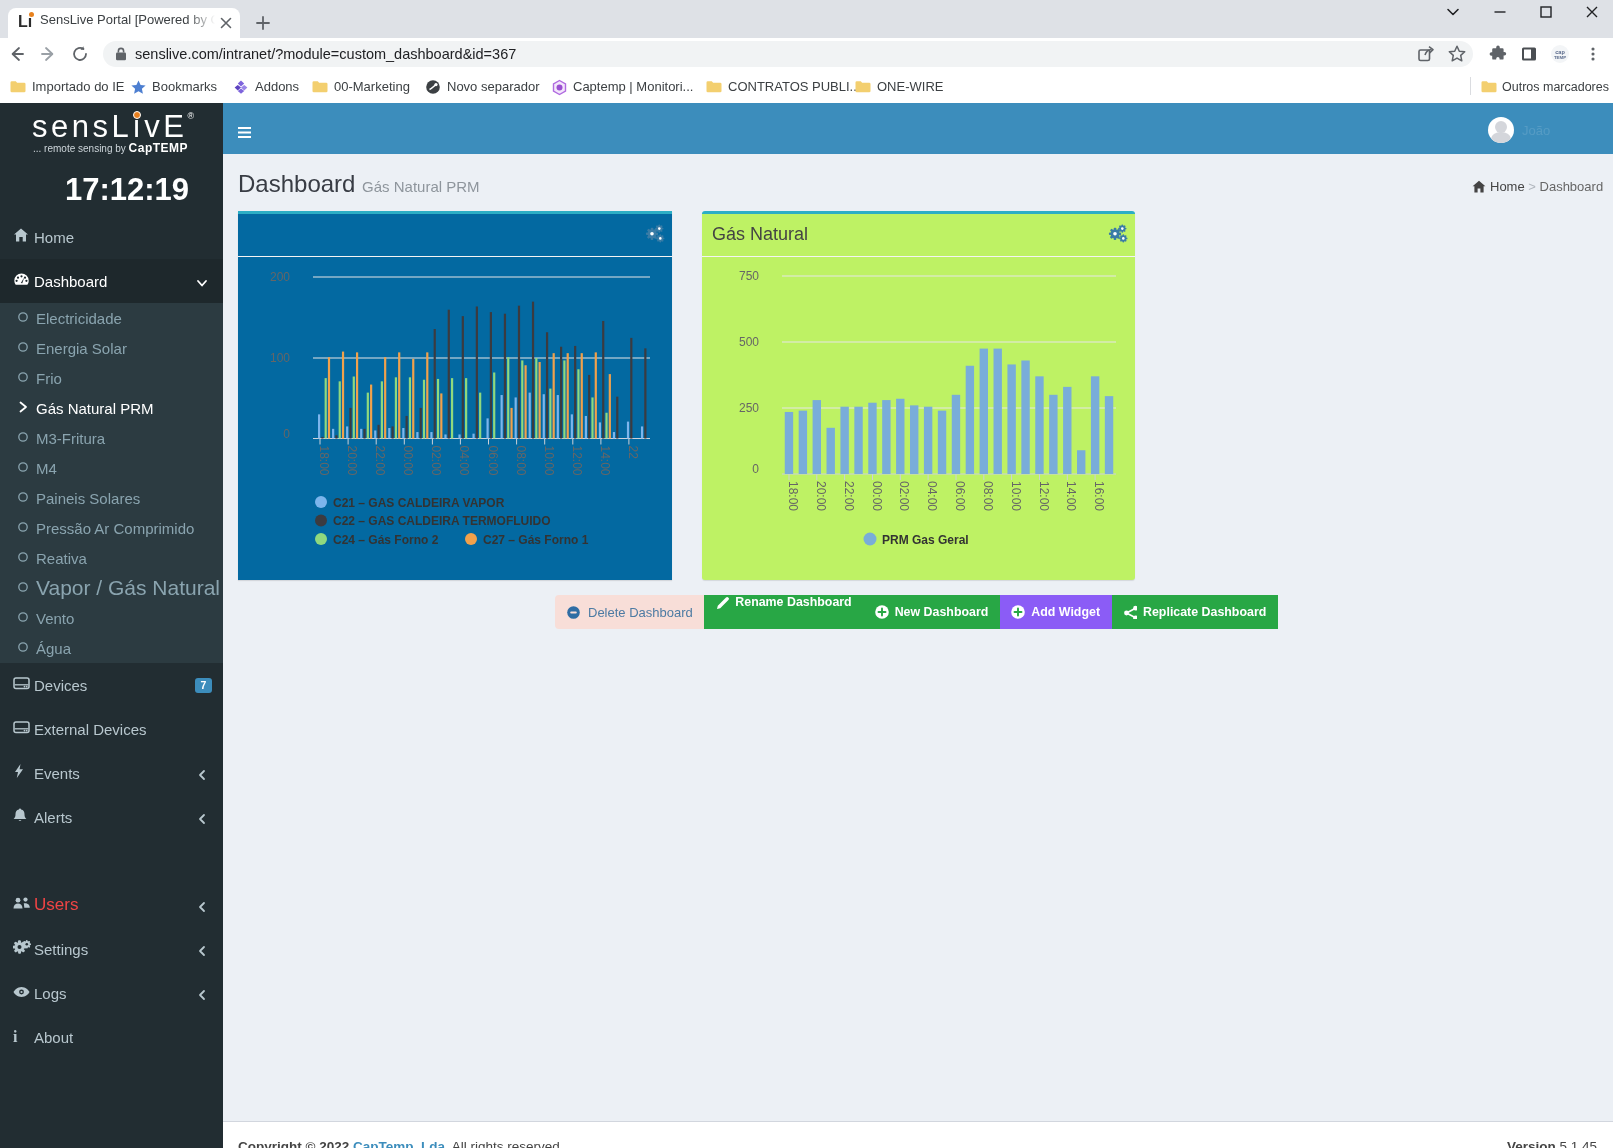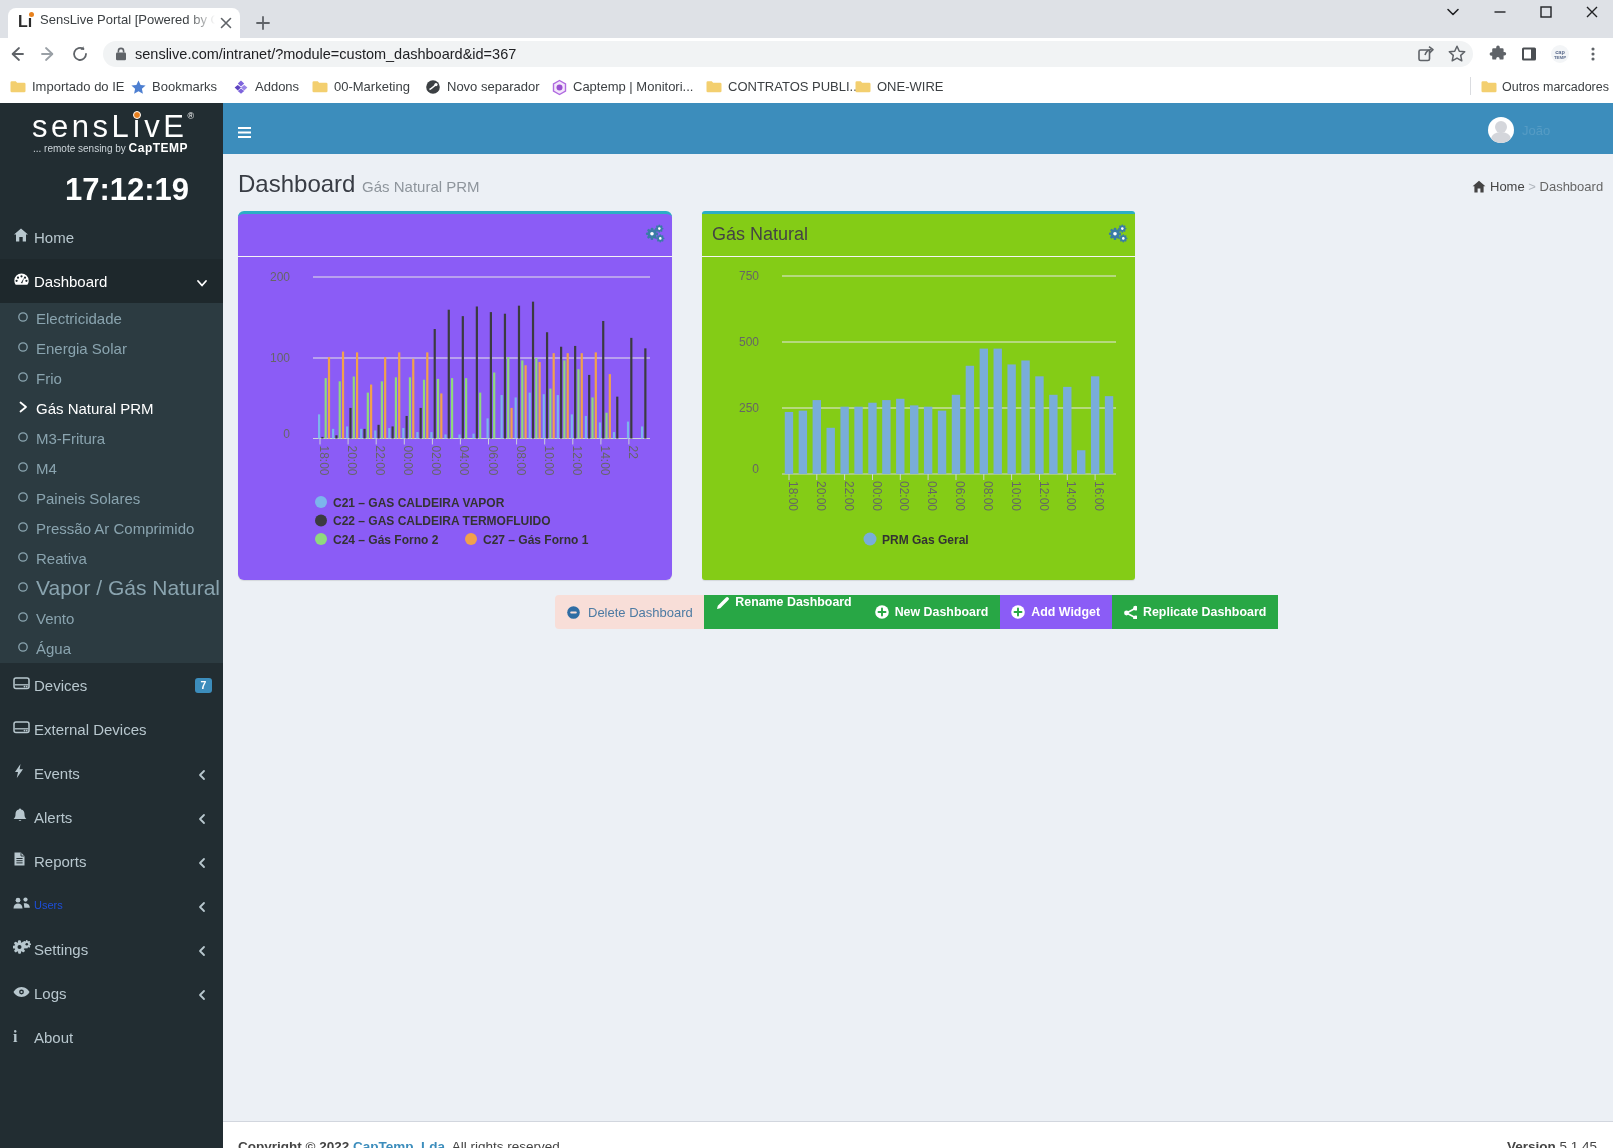--- a/index.html
+++ b/index.html
@@ -261,43 +261,28 @@
 <div style="position:absolute;left:0;top:795px;width:223px;height:44px;">
       <span style="position:absolute;left:13px;top:50%;transform:translateY(-50%)"><svg width="14" height="15" viewBox="0 0 14 15" style="">
           <path d="M7 1 a1.1 1.1 0 0 1 1.1 1.1 c2.3 0.5 3.4 2.3 3.4 4.4 c0 3.6 1.4 4.3 1.9 4.9 H0.6 c0.5 -0.6 1.9 -1.3 1.9 -4.9 c0 -2.1 1.1 -3.9 3.4 -4.4 A1.1 1.1 0 0 1 7 1 Z" fill="#b8c7ce"></path>
           <path d="M5.6 12.4 a1.5 1.5 0 0 0 2.8 0" fill="#b8c7ce"></path>
         </svg></span>
       <span style="position:absolute;left:34px;top:50%;transform:translateY(-50%);font-size:15px;color:#b8c7ce">Alerts</span>
       <span style="position:absolute;right:16px;top:16px"><svg width="10" height="12" viewBox="0 0 10 12" style="">
           <path d="M7 2 L3 6 L7 10" stroke="#b8c7ce" stroke-width="1.8" fill="none" stroke-linecap="round" stroke-linejoin="round"></path>
         </svg></span>
     </div>
-<div style="position:absolute;left:0;top:839px;width:223px;height:44px;">
-      <span style="position:absolute;left:13px;top:50%;transform:translateY(-50%)"><svg width="13" height="15" viewBox="0 0 13 15" style="">
-          <path d="M1.5 1 H8 L11.5 4.5 V14 H1.5 Z" fill="#b8c7ce"></path>
-          <path d="M8 1 V4.5 H11.5" fill="none" stroke="#222d32" stroke-width="0.9"></path>
-          <g stroke="#222d32" stroke-width="1">
-            <line x1="3.4" y1="7" x2="9.6" y2="7"></line>
-            <line x1="3.4" y1="9.2" x2="9.6" y2="9.2"></line>
-            <line x1="3.4" y1="11.4" x2="9.6" y2="11.4"></line>
-          </g>
-        </svg></span>
-      <span style="position:absolute;left:34px;top:50%;transform:translateY(-50%);font-size:15px;color:#b8c7ce">Reports</span>
-      <span style="position:absolute;right:16px;top:16px"><svg width="10" height="12" viewBox="0 0 10 12" style="">
-          <path d="M7 2 L3 6 L7 10" stroke="#b8c7ce" stroke-width="1.8" fill="none" stroke-linecap="round" stroke-linejoin="round"></path>
-        </svg></span>
-    </div>
 <div style="position:absolute;left:0;top:883px;width:223px;height:44px;">
       <span style="position:absolute;left:13px;top:50%;transform:translateY(-50%)"><svg width="18" height="14" viewBox="0 0 18 14" style="">
           <circle cx="5" cy="4.2" r="2.4" fill="#b8c7ce"></circle>
           <path d="M0.5 12.5 c0 -3.4 2 -5 4.5 -5 s4.5 1.6 4.5 5 Z" fill="#b8c7ce"></path>
           <circle cx="12.5" cy="3.6" r="2.1" fill="#b8c7ce"></circle>
           <path d="M10.8 7.3 c2.8 -0.6 6 0.8 6 4.4 h-5.5" fill="#b8c7ce"></path>
         </svg></span>
-      <span style="position:absolute;left:34px;top:50%;transform:translateY(-50%);font-size:11px;color:#1d4ed8">Users</span>
+      <span style="position:absolute;left:34px;top:50%;transform:translateY(-50%);font-size:17px;color:#ef4444">Users</span>
       <span style="position:absolute;right:16px;top:16px"><svg width="10" height="12" viewBox="0 0 10 12" style="">
           <path d="M7 2 L3 6 L7 10" stroke="#b8c7ce" stroke-width="1.8" fill="none" stroke-linecap="round" stroke-linejoin="round"></path>
         </svg></span>
     </div>
 <div style="position:absolute;left:0;top:927px;width:223px;height:44px;">
       <span style="position:absolute;left:13px;top:50%;transform:translateY(-50%)"><svg width="18" height="15" viewBox="0 0 18 15" style="">
           <rect x="5.0" y="0.8" width="2.9" height="5.2" rx="1" fill="#b8c7ce" transform="rotate(0 6.5 7.5)"></rect>
           <rect x="5.0" y="0.8" width="2.9" height="5.2" rx="1" fill="#b8c7ce" transform="rotate(45 6.5 7.5)"></rect>
           <rect x="5.0" y="0.8" width="2.9" height="5.2" rx="1" fill="#b8c7ce" transform="rotate(90 6.5 7.5)"></rect>
           <rect x="5.0" y="0.8" width="2.9" height="5.2" rx="1" fill="#b8c7ce" transform="rotate(135 6.5 7.5)"></rect>
@@ -336,21 +321,21 @@
     </div>
 <div style="position:absolute;left:0;top:1015px;width:223px;height:44px;">
       <span style="position:absolute;left:13px;top:50%;transform:translateY(-50%)"><span style="font-family:'Liberation Serif',serif;font-weight:bold;font-size:16px;color:#b8c7ce">i</span></span>
       <span style="position:absolute;left:34px;top:50%;transform:translateY(-50%);font-size:15px;color:#b8c7ce">About</span>
     </div>
 <div class="abs" style="left:238px;top:170px;font-size:24px;color:#383c44">Dashboard <span style="font-size:15px;color:#8e959c">Gás Natural PRM</span></div>
 <div class="abs" style="left:1472px;top:179px"><svg width="14" height="13" viewBox="0 0 14 13" style="">
         <path d="M7 0.8 L13.4 6.2 H11.6 V12.4 H8.4 V8.4 H5.6 V12.4 H2.4 V6.2 H0.6 Z" fill="#444"></path>
       </svg></div>
 <div class="abs" style="left:1490px;top:179px;font-size:13px;color:#444">Home <span style="color:#b0b6bd">&gt;</span> <span style="color:#666">Dashboard</span></div>
-<div class="abs" style="left:238px;top:211px;width:434px;height:369px;background:#8b5cf6;border-radius:6px;border-top:3px solid #2caec5;box-shadow:0 1px 1px rgba(0,0,0,0.1)">
+<div class="abs" style="left:238px;top:211px;width:434px;height:369px;background:#0369a1;border-radius:0;border-top:3px solid #2caec5;box-shadow:0 1px 1px rgba(0,0,0,0.1)">
 <div class="abs" style="left:0;top:42px;width:434px;height:1px;background:#f4f4f4"></div>
 <svg width="434" height="369" viewBox="0 0 434 369" style="position:absolute;left:0;top:0">
         <line x1="75.0" y1="63.0" x2="412.0" y2="63.0" stroke="#e6e6e6" stroke-width="1"></line>
         <line x1="75.0" y1="144.0" x2="412.0" y2="144.0" stroke="#e6e6e6" stroke-width="1"></line>
         <line x1="75.0" y1="224.5" x2="412.0" y2="224.5" stroke="#ccd1d9" stroke-width="1"></line>
         <text x="52" y="67.0" font-size="12" fill="#666" text-anchor="end">200</text>
         <text x="52" y="148.0" font-size="12" fill="#666" text-anchor="end">100</text>
         <text x="52" y="224.0" font-size="12" fill="#666" text-anchor="end">0</text>
         <rect x="80.00" y="200.35" width="2.2" height="24.15" fill="#7cb5ec"></rect>
         <rect x="83.30" y="222.89" width="2.2" height="1.61" fill="#3b3b40"></rect>
@@ -495,21 +480,21 @@
         <rect x="421.4" y="20.2" width="1.8" height="3.3" rx="1" fill="#3a7ca6" transform="rotate(90 422.3 24.4)"></rect>
         <rect x="421.4" y="20.2" width="1.8" height="3.3" rx="1" fill="#3a7ca6" transform="rotate(135 422.3 24.4)"></rect>
         <rect x="421.4" y="20.2" width="1.8" height="3.3" rx="1" fill="#3a7ca6" transform="rotate(180 422.3 24.4)"></rect>
         <rect x="421.4" y="20.2" width="1.8" height="3.3" rx="1" fill="#3a7ca6" transform="rotate(225 422.3 24.4)"></rect>
         <rect x="421.4" y="20.2" width="1.8" height="3.3" rx="1" fill="#3a7ca6" transform="rotate(270 422.3 24.4)"></rect>
         <rect x="421.4" y="20.2" width="1.8" height="3.3" rx="1" fill="#3a7ca6" transform="rotate(315 422.3 24.4)"></rect>
         <circle cx="422.3" cy="24.4" r="3.0" fill="#3a7ca6"></circle>
         <circle cx="422.3" cy="24.4" r="1.3" fill="#fff"></circle>
       </svg>
 </div>
-<div class="abs" style="left:702px;top:211px;width:433px;height:369px;background:#84cc16;border-radius:3px;border-top:3px solid #2caec5;box-shadow:0 1px 1px rgba(0,0,0,0.1)">
+<div class="abs" style="left:702px;top:211px;width:433px;height:369px;background:#bef264;border-radius:3px;border-top:3px solid #2caec5;box-shadow:0 1px 1px rgba(0,0,0,0.1)">
 <div class="abs" style="left:10px;top:10px;font-size:18px;color:#444">Gás Natural</div>
 <div class="abs" style="left:0;top:42px;width:433px;height:1px;background:#f4f4f4"></div>
 <svg width="433" height="369" viewBox="0 0 433 369" style="position:absolute;left:0;top:0">
         <line x1="80.0" y1="62.0" x2="414.0" y2="62.0" stroke="#e6e6e6" stroke-width="1"></line>
         <line x1="80.0" y1="128.0" x2="414.0" y2="128.0" stroke="#e6e6e6" stroke-width="1"></line>
         <line x1="80.0" y1="194.0" x2="414.0" y2="194.0" stroke="#e6e6e6" stroke-width="1"></line>
         <line x1="80.0" y1="260.0" x2="414.0" y2="260.0" stroke="#ccd1d9" stroke-width="1"></line>
         <text x="57" y="66.0" font-size="12" fill="#666" text-anchor="end">750</text>
         <text x="57" y="132.0" font-size="12" fill="#666" text-anchor="end">500</text>
         <text x="57" y="198.0" font-size="12" fill="#666" text-anchor="end">250</text>

